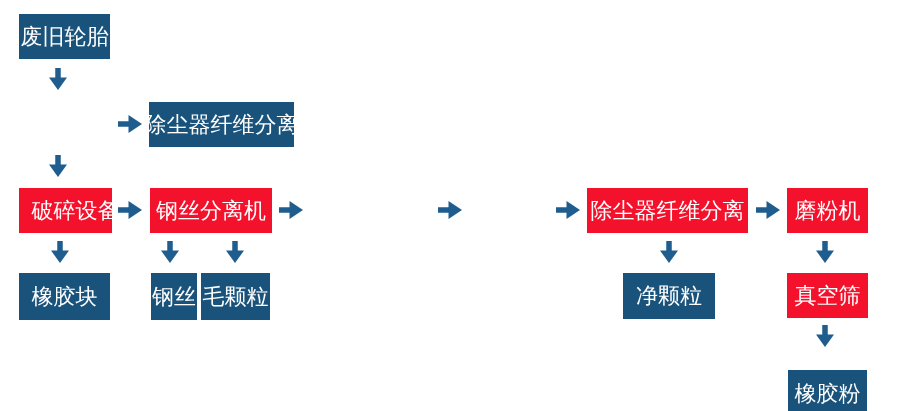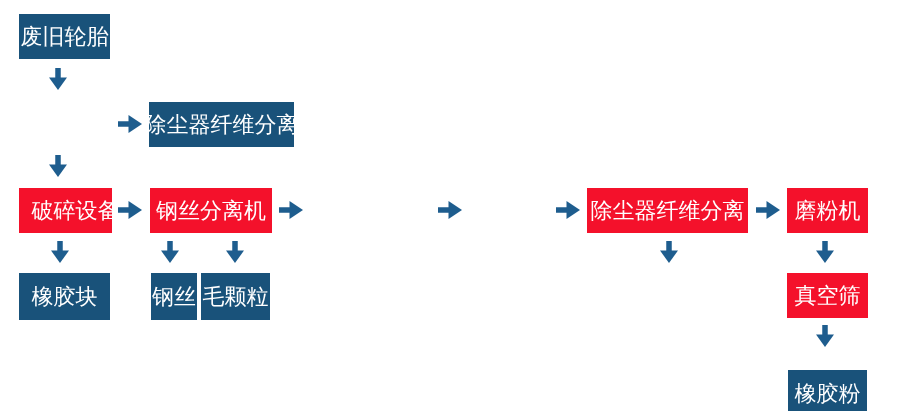--- a/index.html
+++ b/index.html
@@ -45,20 +45,21 @@
 <div class="stage">
 
   <div class="node material n0">废旧轮胎</div>
   <div class="node material n2">除尘器纤维分离</div>
   <div class="node process  n3">破碎设备</div>
   <div class="node material n4">橡胶块</div>
   <div class="node process  n5">钢丝分离机</div>
   <div class="node material n7">毛颗粒</div>
   <div class="node material n6">钢丝</div>
   <div class="node process  n10">除尘器纤维分离</div>
+  <div class="node material n11">净颗粒</div>
   <div class="node process  n12">磨粉机</div>
   <div class="node process  n13">真空筛</div>
   <div class="node material n14">橡胶粉</div>
 
   <div class="arrow h1">
       <svg width="26" height="20" viewBox="0 0 26 20" aria-hidden="true">
         <path d="M1 10 H14" stroke="currentColor" stroke-width="5.5" fill="none"></path>
         <path d="M11.5 1 L25 10 L11.5 19 Z" fill="currentColor"></path>
       </svg>
     </div>

